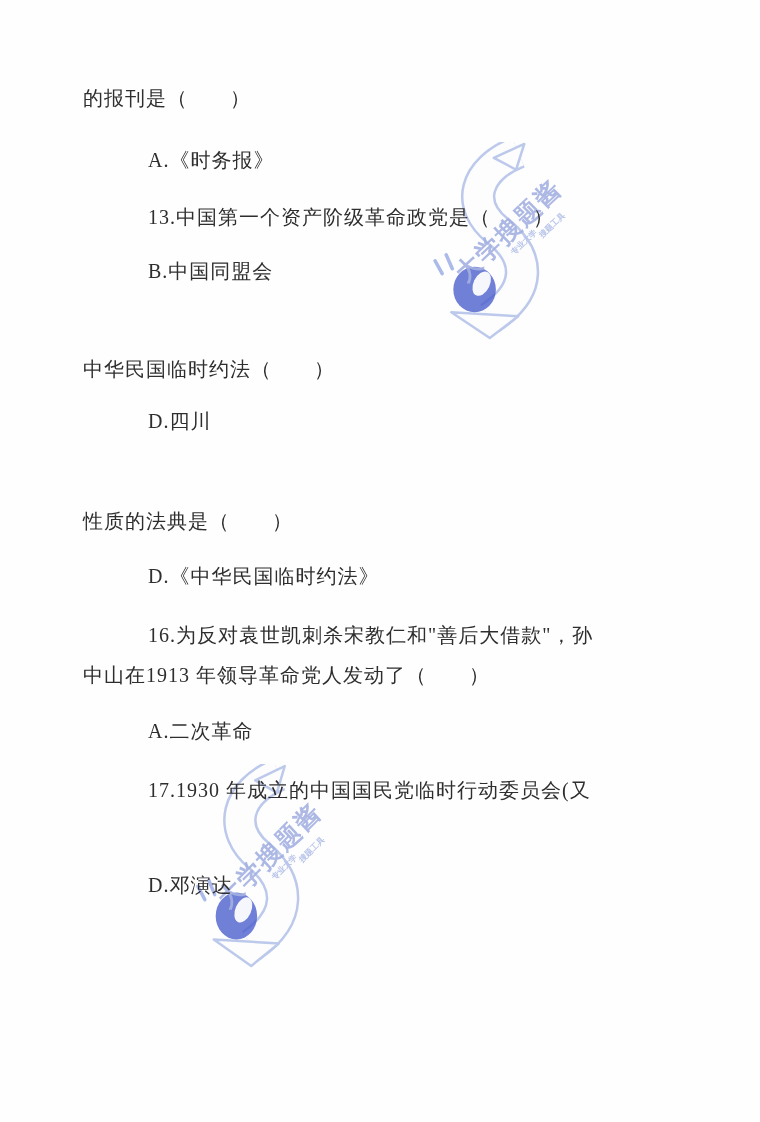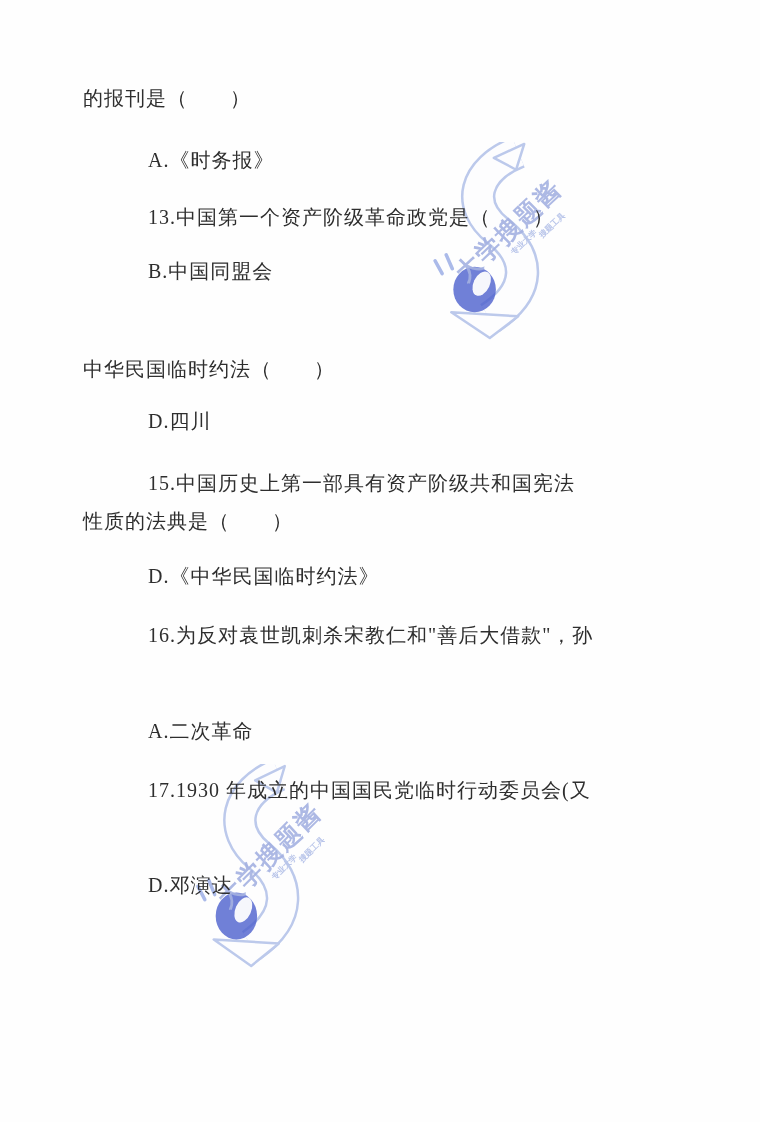--- a/index.html
+++ b/index.html
@@ -73,21 +73,21 @@
     <text x="66" y="114" class="wm-small" font-size="8" fill="#b3c0e8" transform="rotate(-44 75 92)">专业大学</text>
     <text x="98" y="121" class="wm-small" font-size="8" fill="#b3c0e8" transform="rotate(-44 75 92)">搜题工具</text>
   </svg>
 
   <div class="textline noindent" style="top:85px">的报刊是（　　）</div>
   <div class="textline indent" style="top:147px">A.《时务报》</div>
   <div class="textline indent" style="top:204px">13.中国第一个资产阶级革命政党是（　　）</div>
   <div class="textline indent" style="top:258px">B.中国同盟会</div>
   <div class="textline noindent" style="top:356px">中华民国临时约法（　　）</div>
   <div class="textline indent" style="top:408px">D.四川</div>
-  <div class="textline indent" style="top:470px">15.中国历史上第一部具有资产阶级共和国宪法</div>
   <div class="textline noindent" style="top:508px">性质的法典是（　　）</div>
   <div class="textline indent" style="top:563px">D.《中华民国临时约法》</div>
   <div class="textline indent" style="top:622px">16.为反对袁世凯刺杀宋教仁和"善后大借款"，孙</div>
+  <div class="textline noindent" style="top:662px">中山在1913 年领导革命党人发动了（　　）</div>
   <div class="textline indent" style="top:718px">A.二次革命</div>
   <div class="textline indent" style="top:777px">17.1930 年成立的中国国民党临时行动委员会(又</div>
   <div class="textline indent" style="top:872px">D.邓演达</div>
 
 </div>
 
 </body></html>

